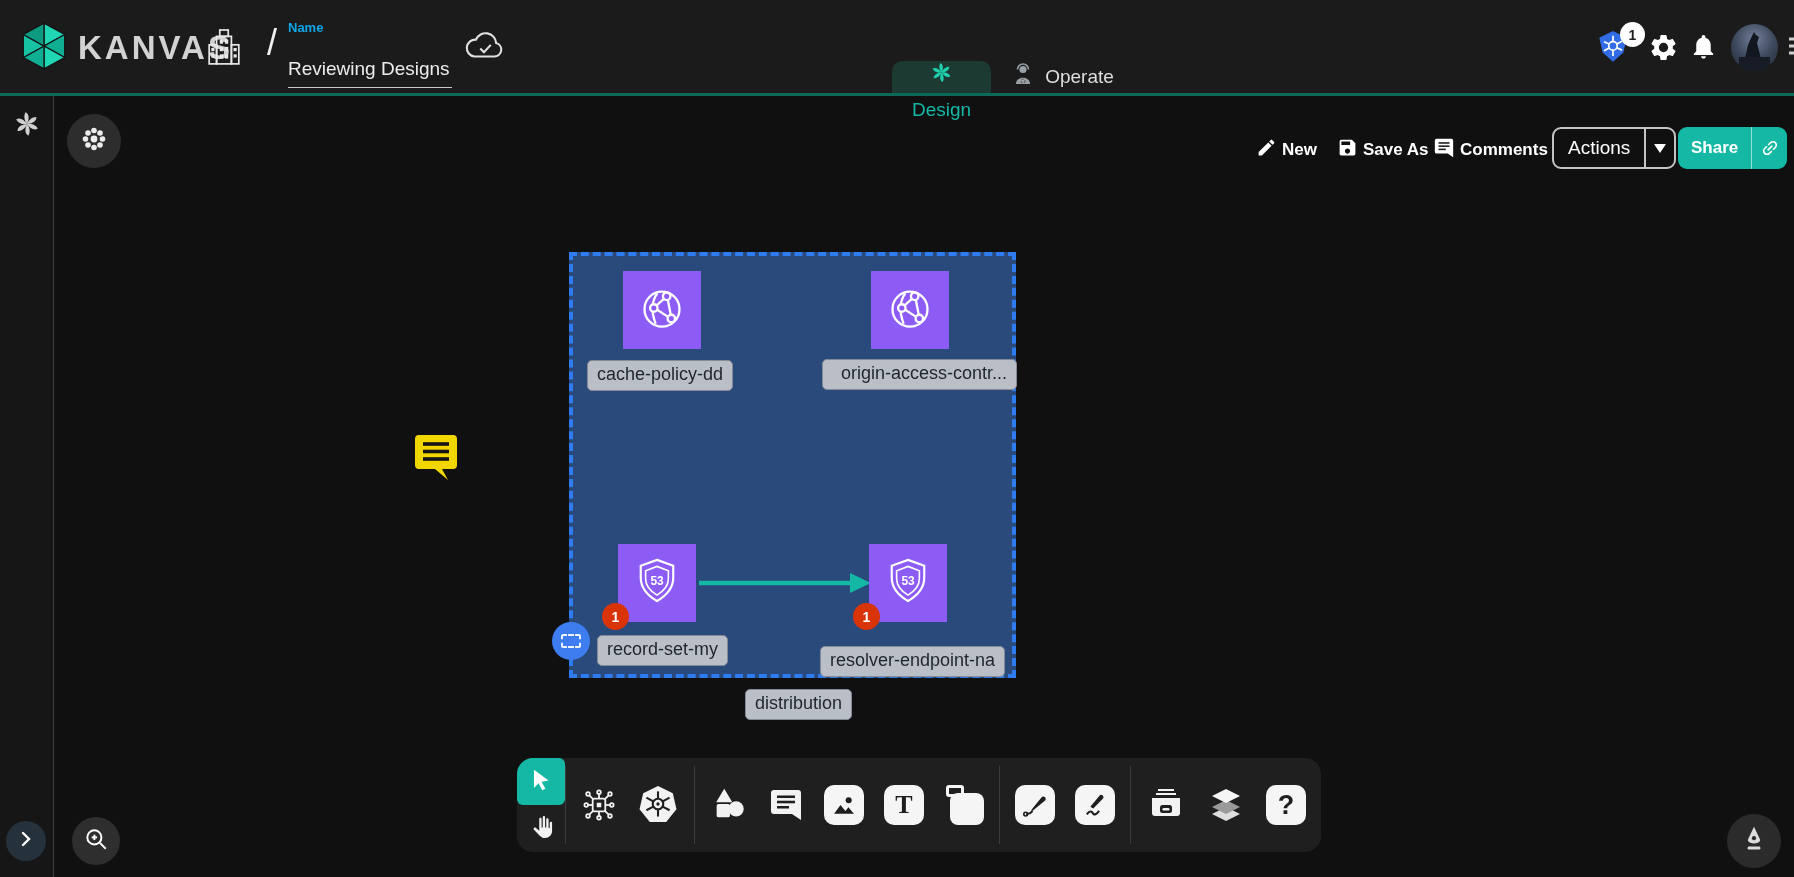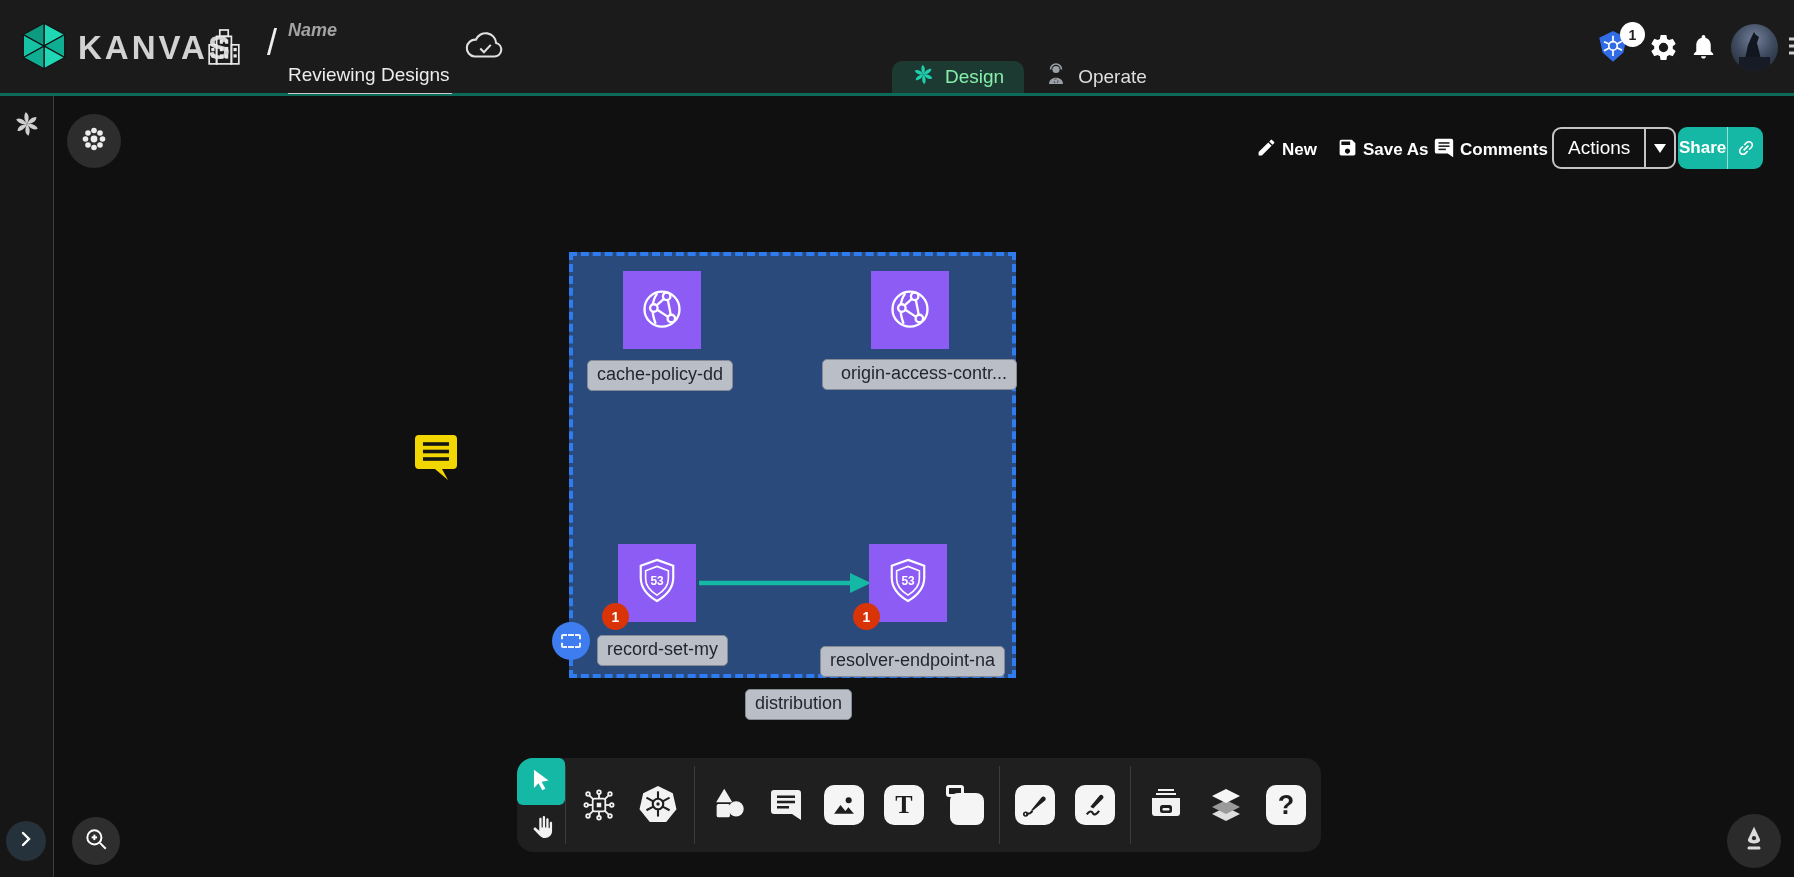--- a/index.html
+++ b/index.html
@@ -9,30 +9,30 @@
          font-family:"Liberation Sans","DejaVu Sans",sans-serif; }
 
   
   .header { position:absolute; left:0; top:0; width:1794px; height:96px;
             background:#1b1b1b; border-bottom:3px solid #0c6a59; z-index:30; }
   .logo { position:absolute; left:22px; top:22px; display:flex; align-items:center; gap:12px; }
   .brand { font-size:33px; font-weight:800; letter-spacing:3px; color:#d2d2d2; }
   .org-icon { position:absolute; left:206px; top:27px; color:#e8e8e8; }
   .slash { position:absolute; left:267px; top:22px; font-size:36px; font-weight:300; color:#f0f0f0; }
   .name-field { position:absolute; left:288px; top:20px; }
-  .name-label { font-size:18px; font-weight:bold; color:#a3a3a3; margin-bottom:1px;font-style:italic; }
+  .name-label { font-size:13px; font-weight:bold; color:#0ea5e9; margin-bottom:1px; }
   .name-input { width:164px; background:transparent; border:none; outline:none;
                 border-bottom:1px solid #c9c9c9; color:#ececec; font-size:19px;
                 padding:3px 0 7px; font-family:inherit;margin-top:19px; }
   .cloud-icon { position:absolute; left:464px; top:31px; color:#e0e0e0; }
 
   .tabs { position:absolute; left:892px; bottom:0; display:flex; align-items:flex-end; height:34px; }
   .tab { display:flex; align-items:center; gap:10px; padding:0 20px; height:32px;
          font-size:19px; color:#dedede; cursor:pointer; }
-  .tab.active { background:#1c3a32; border-radius:10px 10px 0 0; color:#86efac; }
+  .tab.active { background:#1c3a32; border-radius:10px 10px 0 0; color:#14b8a6;flex-direction:column; }
   .k8s-ctx { position:absolute; left:1594px; top:28px; width:38px; height:40px; cursor:pointer; }
   .ctx-badge { position:absolute; left:1620px; top:22px; width:25px; height:25px; border-radius:50%;
                background:#ffffff; color:#1d1d1d; font-size:14px; font-weight:bold;
                display:flex; align-items:center; justify-content:center; }
   .gear-icon { position:absolute; left:1648px; top:32px; color:#fff; cursor:pointer; }
   .bell-icon { position:absolute; left:1689px; top:32px; color:#fff; cursor:pointer; }
   .avatar { position:absolute; left:1731px; top:24px; width:47px; height:47px; border-radius:50%;
             overflow:hidden; cursor:pointer;
             background:radial-gradient(circle at 50% 32%, #72809a 0%, #3e4a5e 48%, #1d2430 100%); }
   .kebab { position:absolute; left:1787px; top:35px; color:#cfcfcf; }
@@ -52,21 +52,21 @@
   
   .tb-btn { position:absolute; top:132px; height:36px; display:flex; align-items:center;
             gap:5px; color:#fff; font-size:17px; font-weight:bold; cursor:pointer; }
   .actions-btn { position:absolute; left:1552px; top:127px; height:42px; display:flex;
                  border:2px solid #c4c4c4; border-radius:9px; cursor:pointer; color:#fff; }
   .actions-main { display:flex; align-items:center; padding:0 14px; font-size:19px; }
   .actions-arrow { width:30px; display:flex; align-items:center; justify-content:center;
                    border-left:2px solid #c4c4c4; }
   .share-btn { position:absolute; left:1678px; top:127px; height:42px; display:flex;
                background:#14b8a4; border-radius:9px; cursor:pointer; color:#fff; overflow:hidden; }
-  .share-main { display:flex; align-items:center; padding:0 1px; font-size:17px; font-weight:bold; }
+  .share-main { display:flex; align-items:center; padding:0 13px; font-size:17px; font-weight:bold; }
   .share-link { width:36px; display:flex; align-items:center; justify-content:center;
                 border-left:1px solid rgba(255,255,255,0.55); }
 
   
   .comment-marker { position:absolute; left:413px; top:432px; cursor:pointer; }
 
   .selection { position:absolute; left:569px; top:252px; width:447px; height:426px;
                background:#2a4a7c; border:4px dashed #2f7bf0; z-index:1; }
   .marquee-handle { left:552px; top:622px; width:38px; height:38px; background:#3d7df0; z-index:6; }
   .marquee-rect { width:20px; height:14px; border:2px dashed rgba(255,255,255,0.9); border-radius:2px; }

